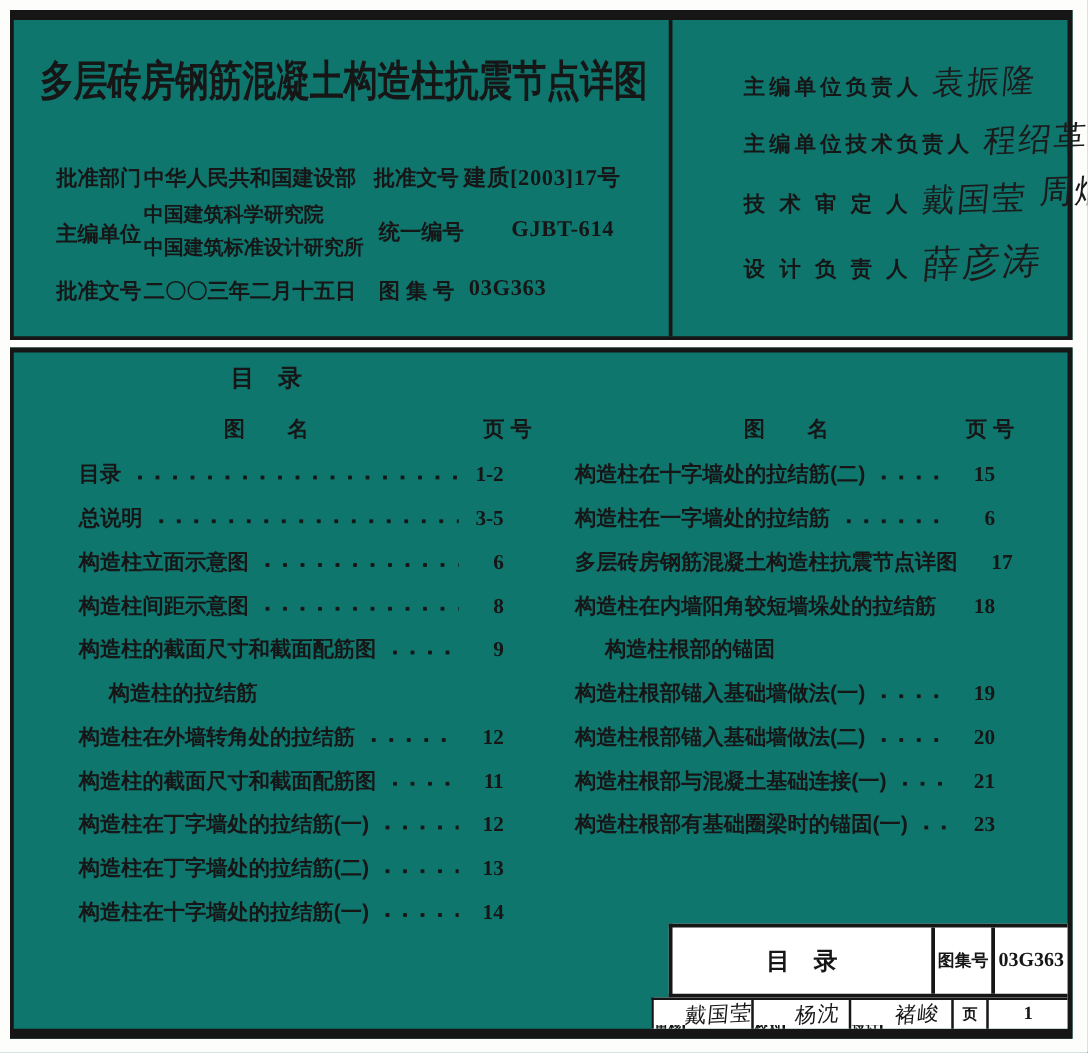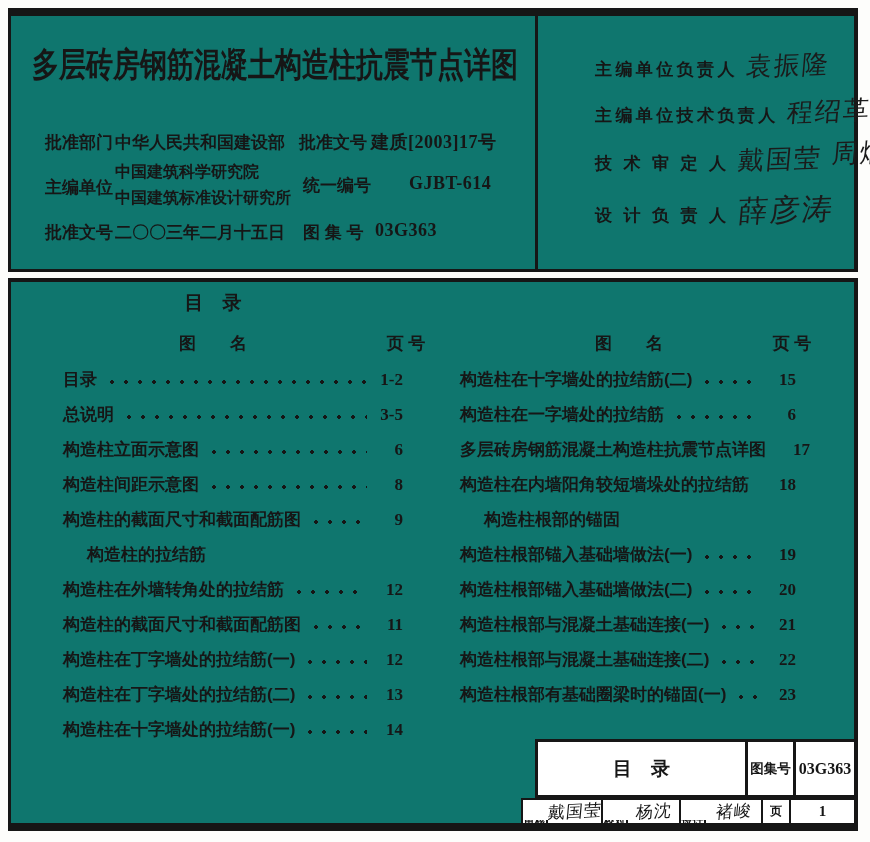--- a/index.html
+++ b/index.html
@@ -209,25 +209,20 @@
           <span class="t">构造柱根部锚入基础墙做法(二)</span>
           <span class="leader"></span>
           <span class="pg">20</span>
         </div>
       <div class="trow">
           <span class="t">构造柱根部与混凝土基础连接(一)</span>
           <span class="leader"></span>
           <span class="pg">21</span>
         </div>
       <div class="trow">
-          <span class="t">构造柱根部与混凝土基础连接(二)</span>
-          <span class="leader"></span>
-          <span class="pg">22</span>
-        </div>
-      <div class="trow">
           <span class="t">构造柱根部有基础圈梁时的锚固(一)</span>
           <span class="leader"></span>
           <span class="pg">23</span>
         </div>
     </div>
 
     <div id="tb">
       <div id="tb-r1">
         <div class="cell tb-doc">目　录</div>
         <div class="cell tb-al">图集号</div>

